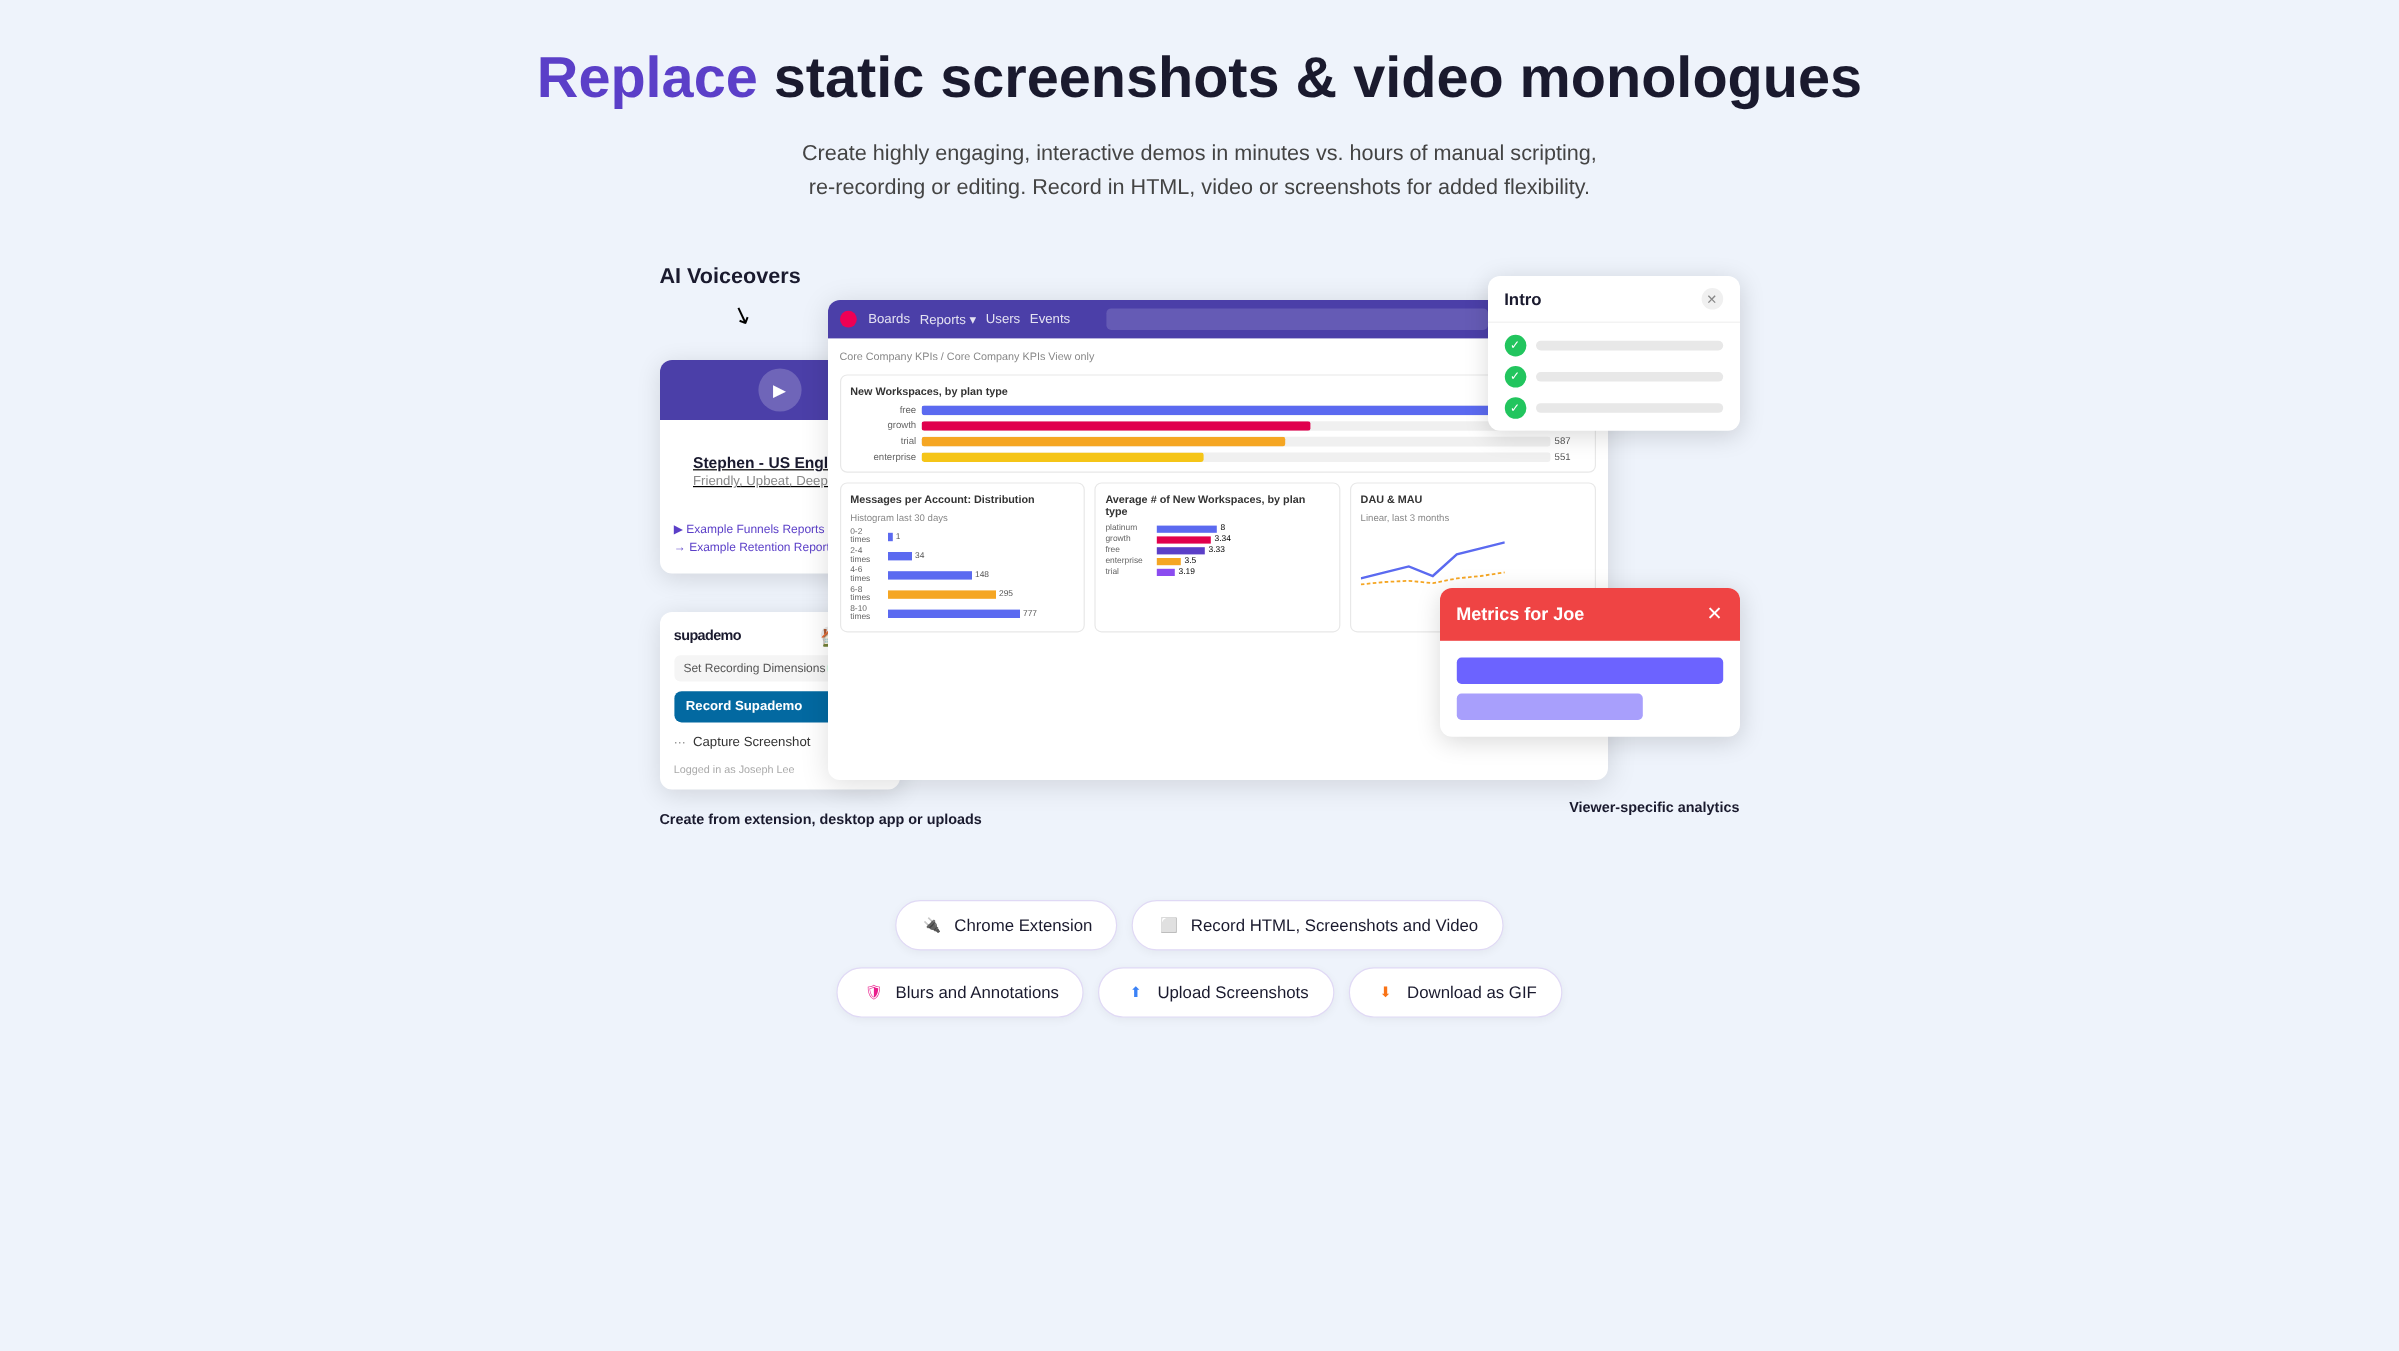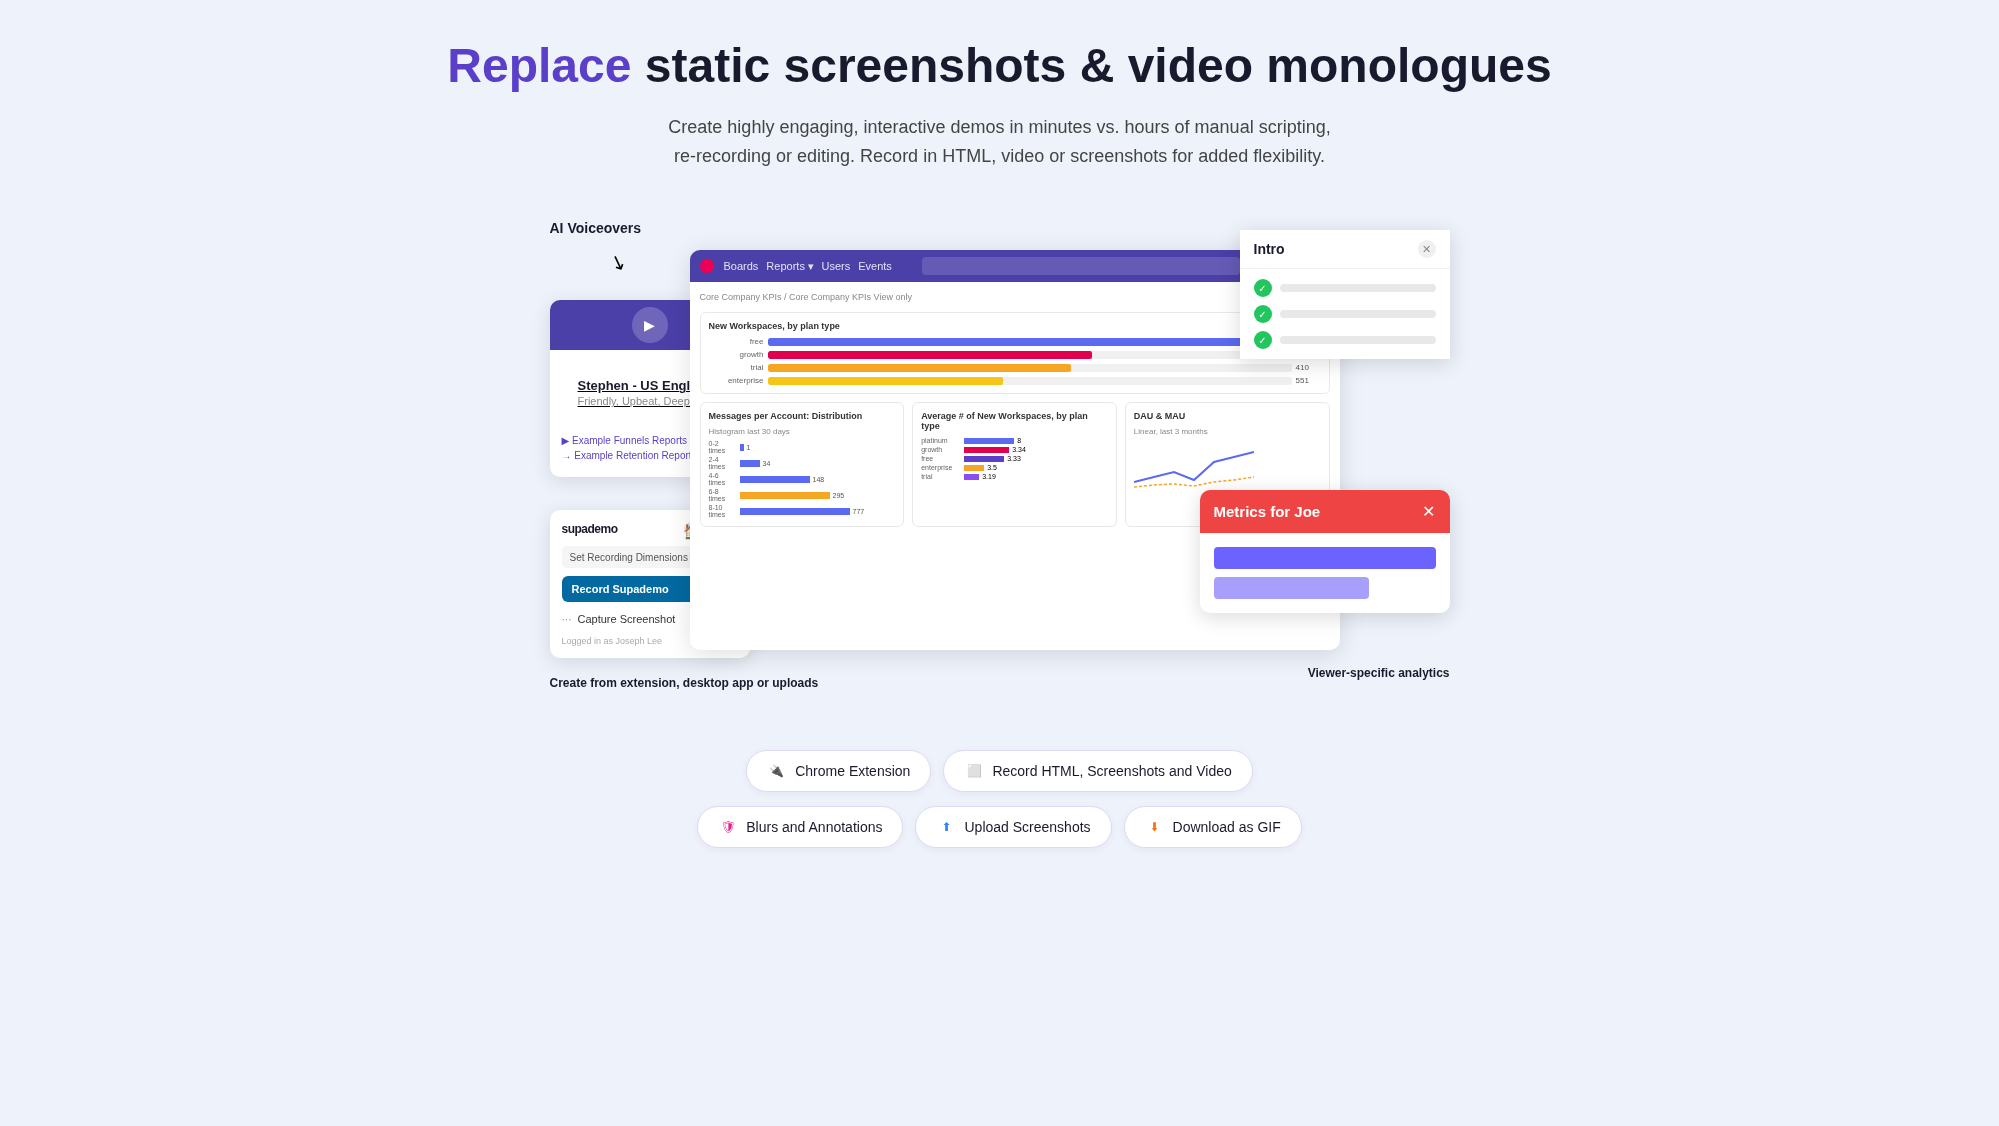--- a/index.html
+++ b/index.html
@@ -315,21 +315,21 @@
       justify-content: space-between;
     }
 
     
     .intro-popup {
       position: absolute;
       right: 0;
       top: 10px;
       width: 210px;
       background: #fff;
-      border-radius: 0;
+      border-radius: 10px;
       box-shadow: 0 4px 20px rgba(0,0,0,0.15);
       overflow: hidden;
     }
 
     .popup-header {
       display: flex;
       align-items: center;
       justify-content: space-between;
       padding: 10px 14px;
       border-bottom: 1px solid #f0f0f0;
@@ -423,21 +423,21 @@
       border-radius: 4px;
     }
 
     .metrics-bar-1 { background: #6c63ff; width: 100%; }
     .metrics-bar-2 { background: #a89ffc; width: 70%; }
 
     
     .annotation {
       position: absolute;
       font-family: 'Comic Sans MS', cursive, sans-serif;
-      font-size: 14px;
+      font-size: 18px;
       color: #1a1a2e;
       font-weight: 600;
     }
 
     
     .feature-pills {
       display: flex;
       flex-direction: column;
       align-items: center;
       gap: 14px;
@@ -577,21 +577,21 @@
             <div class="bar-track">
                 <div class="bar-fill" style="width:62%;background:#e0004d;"></div>
               </div>
             <div class="bar-val">614</div>
           </div>
           <div class="bar-row">
             <div class="bar-label">trial</div>
             <div class="bar-track">
                 <div class="bar-fill" style="width:58%;background:#f5a623;"></div>
               </div>
-            <div class="bar-val">410</div>
+            <div class="bar-val">587</div>
           </div>
           <div class="bar-row">
             <div class="bar-label">enterprise</div>
             <div class="bar-track">
                 <div class="bar-fill" style="width:45%;background:#f5c518;"></div>
               </div>
             <div class="bar-val">551</div>
           </div>
         </div>
       </div>

